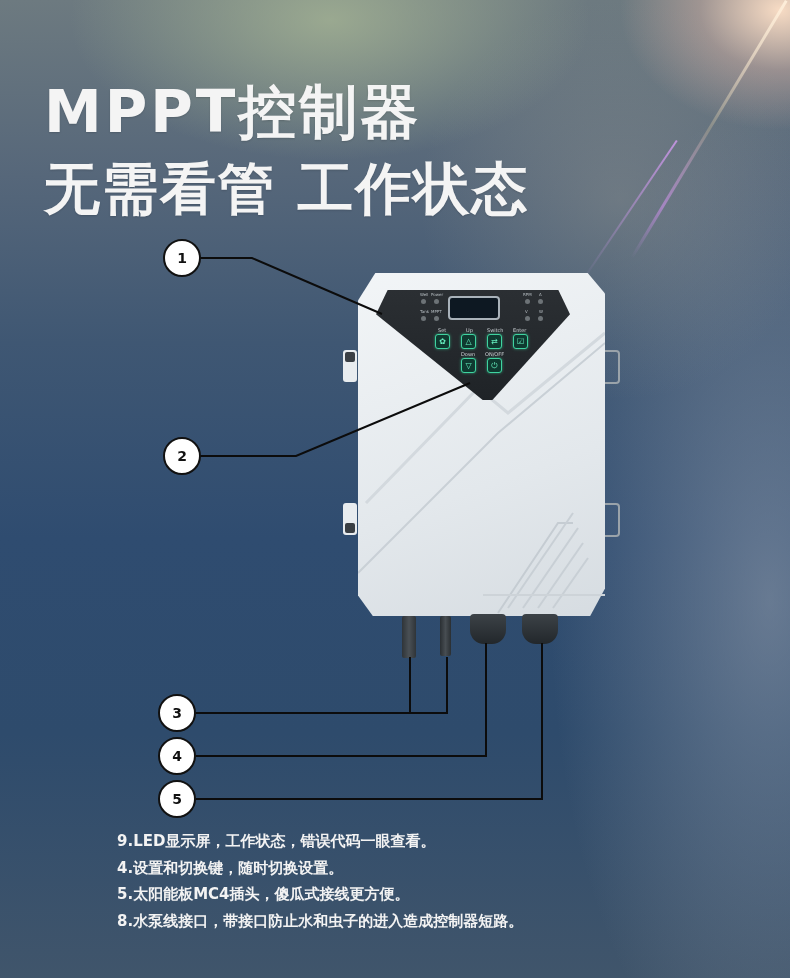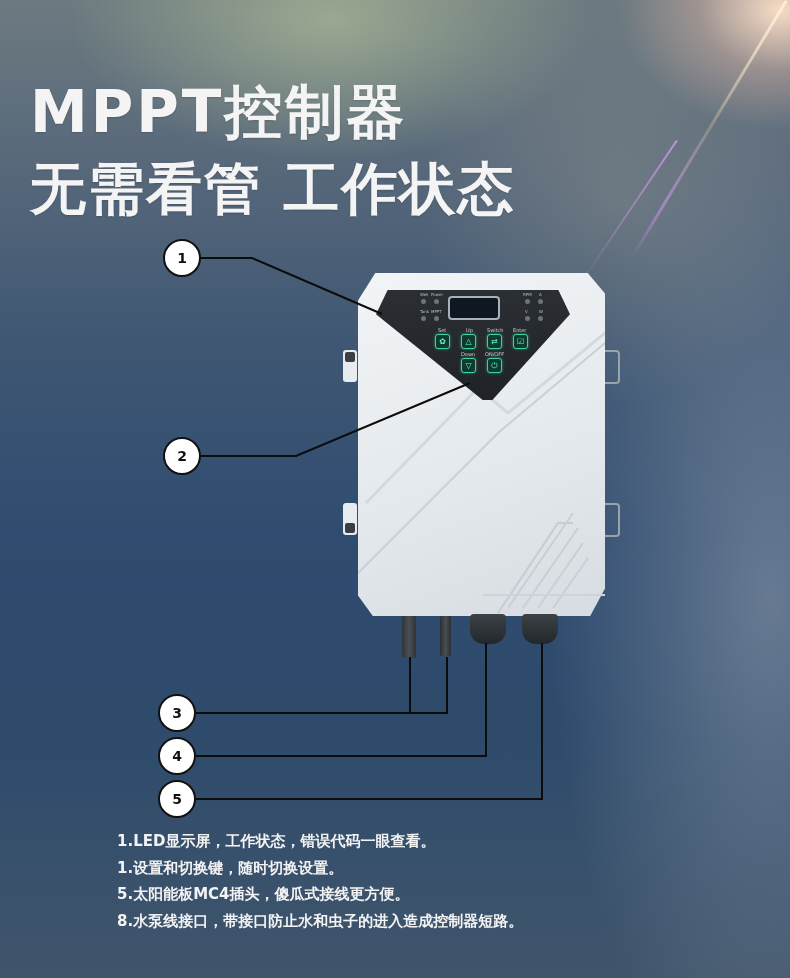--- a/index.html
+++ b/index.html
@@ -17,21 +17,21 @@
     position:absolute; left:540px; top:0px; width:3px; height:300px;
     background:linear-gradient(180deg, rgba(255,240,220,0.9), rgba(220,200,160,0.3) 50%, rgba(190,140,220,0.7) 80%, rgba(190,140,220,0));
     transform-origin: top left; transform: translate(245px,0) rotate(31deg);
   }
   .flare2 {
     position:absolute; left:0; top:0; width:2px; height:170px;
     background:linear-gradient(180deg, rgba(200,150,230,0.9), rgba(200,150,230,0));
     transform-origin: top left; transform: translate(676px,140px) rotate(34deg);
   }
   .headline {
-    position:absolute; left:30px; color:#f4f4f4; font-weight:bold;
+    position:absolute; left:44px; color:#f4f4f4; font-weight:bold;
     font-family:"DejaVu Sans", sans-serif; white-space:nowrap;
     text-shadow:0 1px 2px rgba(0,0,0,0.15);
   }
   .h1 { top:74px; font-size:58px; letter-spacing:3px; }
   .h2 { top:152px; font-size:56px; letter-spacing:2px; }
 
   
   .callout {
     position:absolute; width:38px; height:38px; border-radius:50%;
     background:#fff; border:2px solid #111; box-sizing:border-box;
@@ -176,18 +176,18 @@
     </g>
   </svg>
 
   <div class="callout" style="left:163px;top:239px;">1</div>
   <div class="callout" style="left:163px;top:437px;">2</div>
   <div class="callout" style="left:158px;top:694px;">3</div>
   <div class="callout" style="left:158px;top:737px;">4</div>
   <div class="callout" style="left:158px;top:780px;">5</div>
 
   <div class="desc">
-    <div>1.LED显示屏，工作状态，错误代码一眼查看。</div>
-    <div>1.设置和切换键，随时切换设置。</div>
+    <div>9.LED显示屏，工作状态，错误代码一眼查看。</div>
+    <div>4.设置和切换键，随时切换设置。</div>
     <div>5.太阳能板MC4插头，傻瓜式接线更方便。</div>
     <div>8.水泵线接口，带接口防止水和虫子的进入造成控制器短路。</div>
   </div>
 </div>
 
 </body></html>

